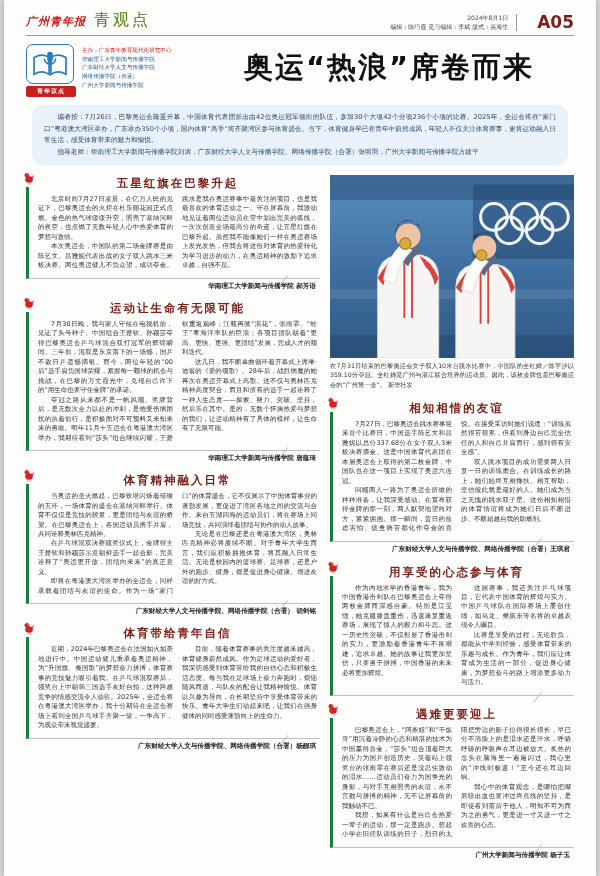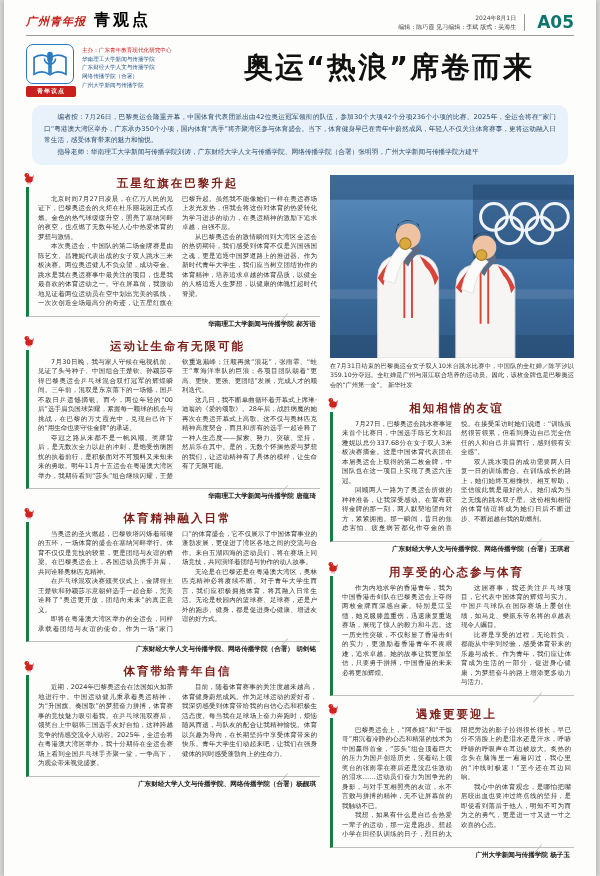--- a/index.html
+++ b/index.html
@@ -3,24 +3,24 @@
 <meta charset="utf-8">
 <style>
   html,body{margin:0;padding:0;background:#d8d8d8;font-family:"DejaVu Sans",sans-serif;}
   .page{position:relative;width:592px;height:876px;margin:0 auto;background:#fdfdfc;overflow:hidden;
         box-shadow:0 0 6px rgba(0,0,0,.25);padding:0;box-sizing:border-box;}
   
   .topbar{display:flex;justify-content:space-between;align-items:flex-end;
           margin:10px 22px 0 22px;padding-bottom:4px;border-bottom:1.5px solid #9a9a9a;}
   .mast{display:flex;align-items:baseline;gap:8px;}
   .mast-logo{color:#c8201d;font-weight:bold;font-style:italic;font-size:11px;letter-spacing:1px;}
-  .section{color:#000000;font-weight:700;font-size:16px;letter-spacing:3px;}
+  .section{color:#4d7c0f;font-weight:400;font-size:16px;letter-spacing:3px;}
   .meta{display:flex;align-items:flex-end;gap:8px;}
   .meta-lines{text-align:right;font-size:6px;color:#444;line-height:1.5;}
-  .pageno{font-size:17px;font-weight:bold;color:#0f766e;border-left:1px solid #999;padding-left:12px;line-height:1;}
+  .pageno{font-size:17px;font-weight:bold;color:#7f1d1d;border-left:1px solid #999;padding-left:20px;line-height:1;}
   
   .head2{display:flex;align-items:flex-start;margin:8px 22px 0 22px;gap:10px;}
   .program{display:flex;gap:6px;width:168px;flex:none;}
   .logo-box{width:50px;flex:none;text-align:center;}
   .logo-frame{width:46px;height:38px;border:1.5px solid #2a7ac0;border-radius:7px;
               display:flex;align-items:center;justify-content:center;background:#fff;}
   .badge{margin-top:2px;background:#c8201d;color:#fff;font-size:6px;letter-spacing:1px;
          border-radius:2px;padding:1px 0;font-weight:bold;}
   .orgs{font-size:5.6px;line-height:1.55;padding-top:2px;}
   .orgs .o-red{color:#c8201d;}
@@ -117,21 +117,20 @@
                   <path d="M16 10 L20 5 L18.5 12 Z"></path>
                 </g>
                 <circle cx="8.2" cy="5.2" r="0.9" fill="#fff"></circle>
                 <path d="M9 20 v3 M13 20 v3" stroke="#d0241f" stroke-width="1"></path>
               </svg>
           </span>
           <h2 class="art-title">五星红旗在巴黎升起</h2>
           <div class="art-body">
             <p>北京时间7月27日凌晨，在亿万人民的见证下，巴黎奥运会的火炬在杜乐丽花园正式点燃。金色的热气球缓缓升空，照亮了塞纳河畔的夜空，也点燃了无数年轻人心中热爱体育的梦想与激情。</p>
             <p>本次奥运会，中国队的第二场金牌赛是由陈艺文、昌雅妮代表出战的女子双人跳水三米板决赛。两位奥运健儿不负众望，成功夺金。跳水是我在奥运赛事中最关注的项目，也是我最喜欢的体育运动之一。守在屏幕前，我激动地见证着两位运动员在空中划出完美的弧线，一次次创造全场最高分的奇迹，让五星红旗在巴黎升起。虽然我不能像她们一样在奥运赛场上发光发热，但我会将这份对体育的热爱转化为学习进步的动力，在奥运精神的激励下追求卓越，自强不息。</p>
-            <p>从巴黎奥运会的激情瞬间到大湾区全运会的热切期待，我们感受到体育不仅是兴国强国之魂，更是追逐中国梦道路上的推进器。作为新时代青年大学生，我们应当树立团结协作的体育精神，培养追求卓越的体育品质，以健全的人格追逐人生梦想，以健康的体魄扛起时代脊梁。</p>
           </div>
         </div>
         <div class="byline">华南理工大学新闻与传播学院 郝芳语</div>
       </section>
 
       <section class="article">
         <div class="art-box">
           <span class="bird">
             <svg viewBox="0 0 20 24" width="11" height="13">
                 <g fill="#d0241f">

